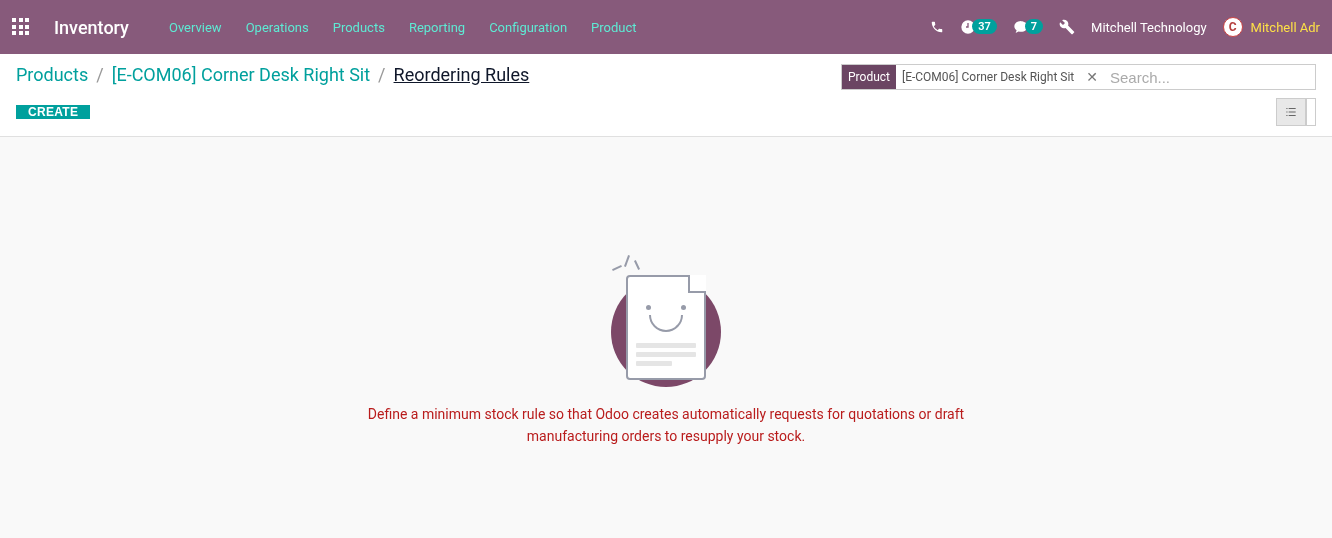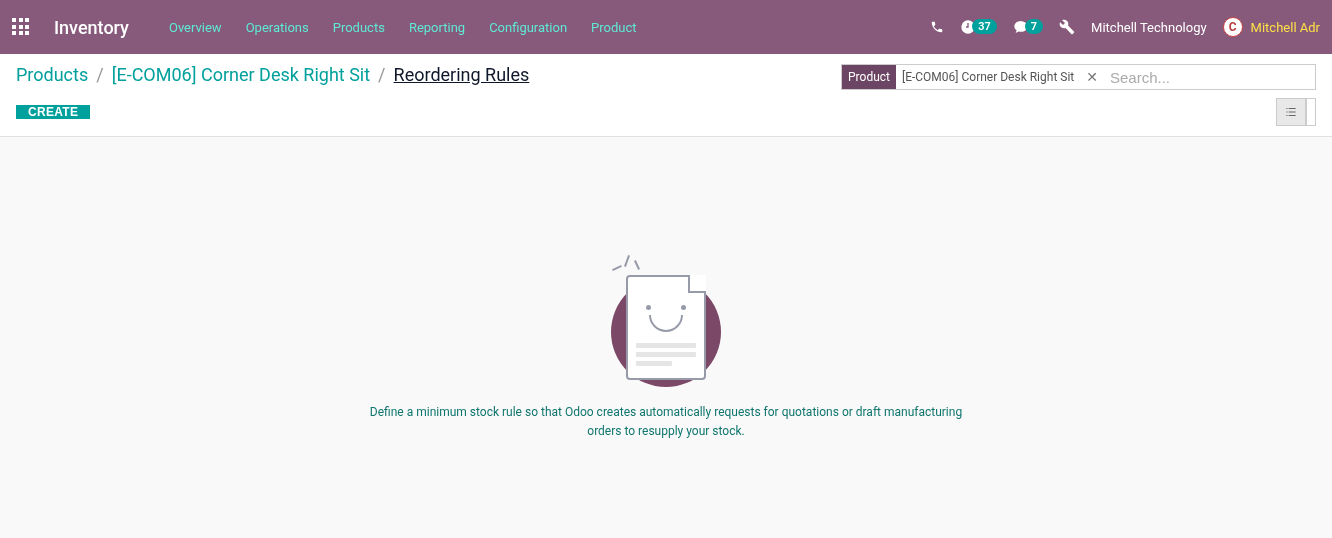--- a/index.html
+++ b/index.html
@@ -55,21 +55,21 @@
 .doc-face-eye { position: absolute; width: 5px; height: 5px; background: #979ba9; border-radius: 50%; top: 28px; }
 .doc-face-eye.l { left: 18px; }
 .doc-face-eye.r { right: 18px; }
 .doc-smile { position: absolute; top: 38px; left: 50%; transform: translateX(-50%); width: 34px; height: 17px; border: 2px solid #979ba9; border-top: none; border-radius: 0 0 34px 34px; }
 .doc-lines { position: absolute; bottom: 8px; left: 8px; right: 8px; }
 .doc-line { height: 5px; background: #e5e5e5; margin-bottom: 4px; border-radius: 1px; }
 .doc-line.short { width: 60%; }
 .sparkle { position: absolute; top: 0; left: 10px; }
 .sparkle-line { position: absolute; background: #979ba9; }
 .empty-title { font-size: 18px; font-weight: bold; color: #333; margin-bottom: 10px; }
-.empty-desc { font-size: 12px; color: #0f766e; max-width: 620px; line-height: 1.6; }
+.empty-desc { font-size: 14px; color: #b91c1c; max-width: 620px; line-height: 1.6; }
 
 svg { display: block; }
 </style>
 </head>
 <body>
 
 <div class="navbar">
   <div class="apps-icon">
     <span></span>
       <span></span>

